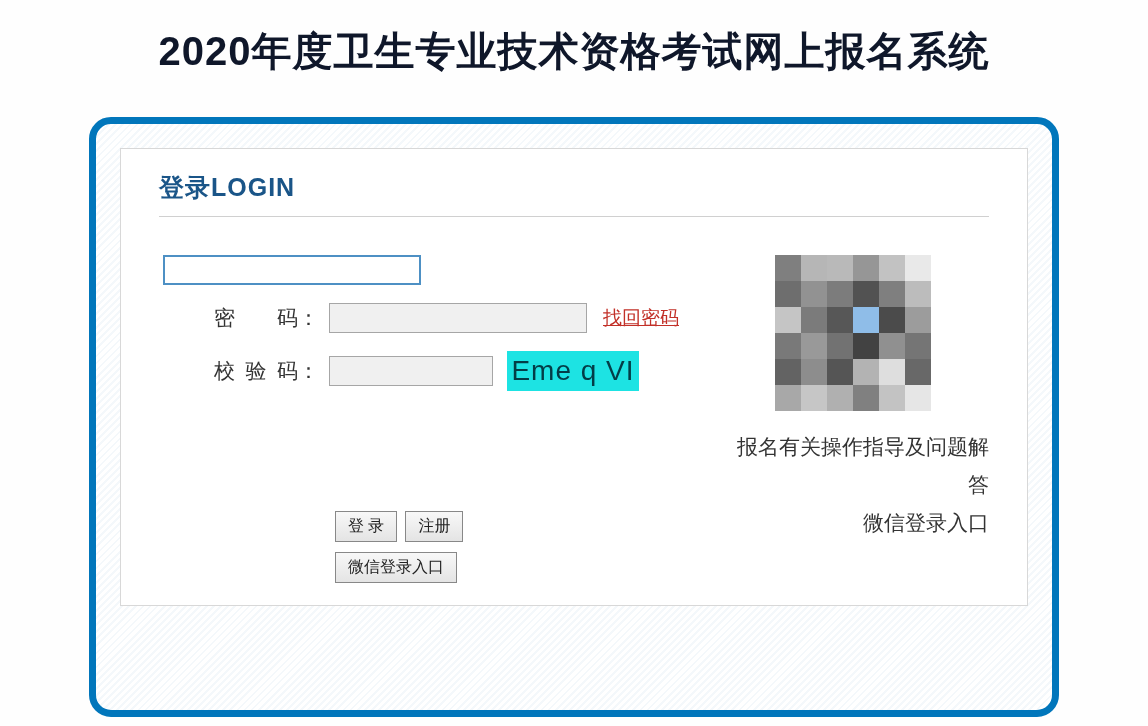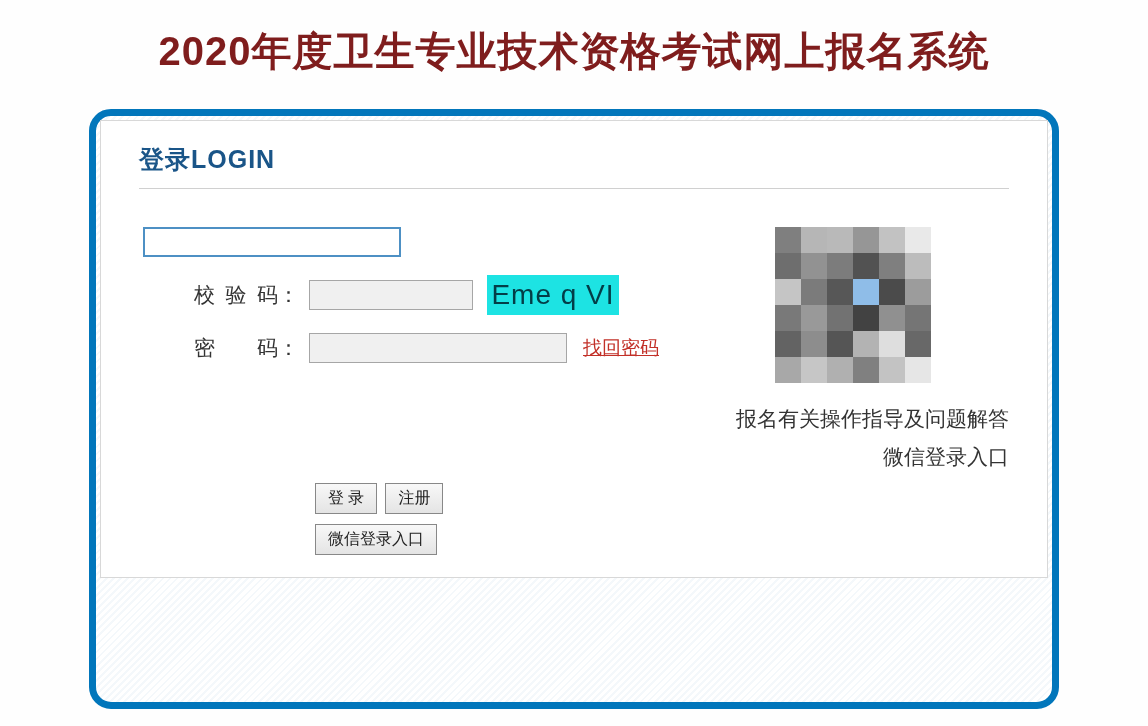--- a/index.html
+++ b/index.html
@@ -8,33 +8,33 @@
       box-sizing: border-box;
     }
     body {
       background: #fefefe;
       font-family: "Microsoft YaHei", "SimSun", Arial, sans-serif;
       width: 1148px;
       height: 726px;
       overflow: hidden;
     }
     .page-title {
-      color: #7f1d1d;
+      color: #0f172a;
       font-size: 40px;
       font-weight: bold;
       text-align: center;
       padding: 24px 0 30px 0;
       letter-spacing: 1px;
     }
     .main-panel {
       width: 970px;
-      margin: 0 auto;
+      margin: 8px auto;
       border: 7px solid #0176BB;
       border-radius: 22px;
-      padding: 4px;
+      padding: 24px;
       background: repeating-linear-gradient(
         -45deg,
         #f4f8fb,
         #f4f8fb 2px,
         #ffffff 2px,
         #ffffff 5px
       );
       min-height: 600px;
     }
     .inner-panel {
@@ -203,29 +203,29 @@
     <div class="login-header">登录LOGIN</div>
 
     <div class="login-body">
       <div class="form-column">
 
         <div class="form-row">
           <input type="text" class="form-input email-input" style="">
         </div>
 
         <div class="form-row">
+          <label class="form-label">密　　码：</label>
+          <input type="password" class="form-input password-input" style="">
+          <a class="forgot-link">找回密码</a>
+        </div>
+
+        <div class="form-row">
           <label class="form-label">校  验  码：</label>
           <input type="text" class="form-input captcha-input" style="">
           <span class="captcha-image">Eme q VI</span>
-        </div>
-
-        <div class="form-row">
-          <label class="form-label">密　　码：</label>
-          <input type="password" class="form-input password-input" style="">
-          <a class="forgot-link">找回密码</a>
         </div>
 
         <div class="button-row">
           <button class="btn">登 录</button>
           <button class="btn">注册</button>
         </div>
         <div class="button-row-2">
           <button class="btn">微信登录入口</button>
         </div>
       </div>

